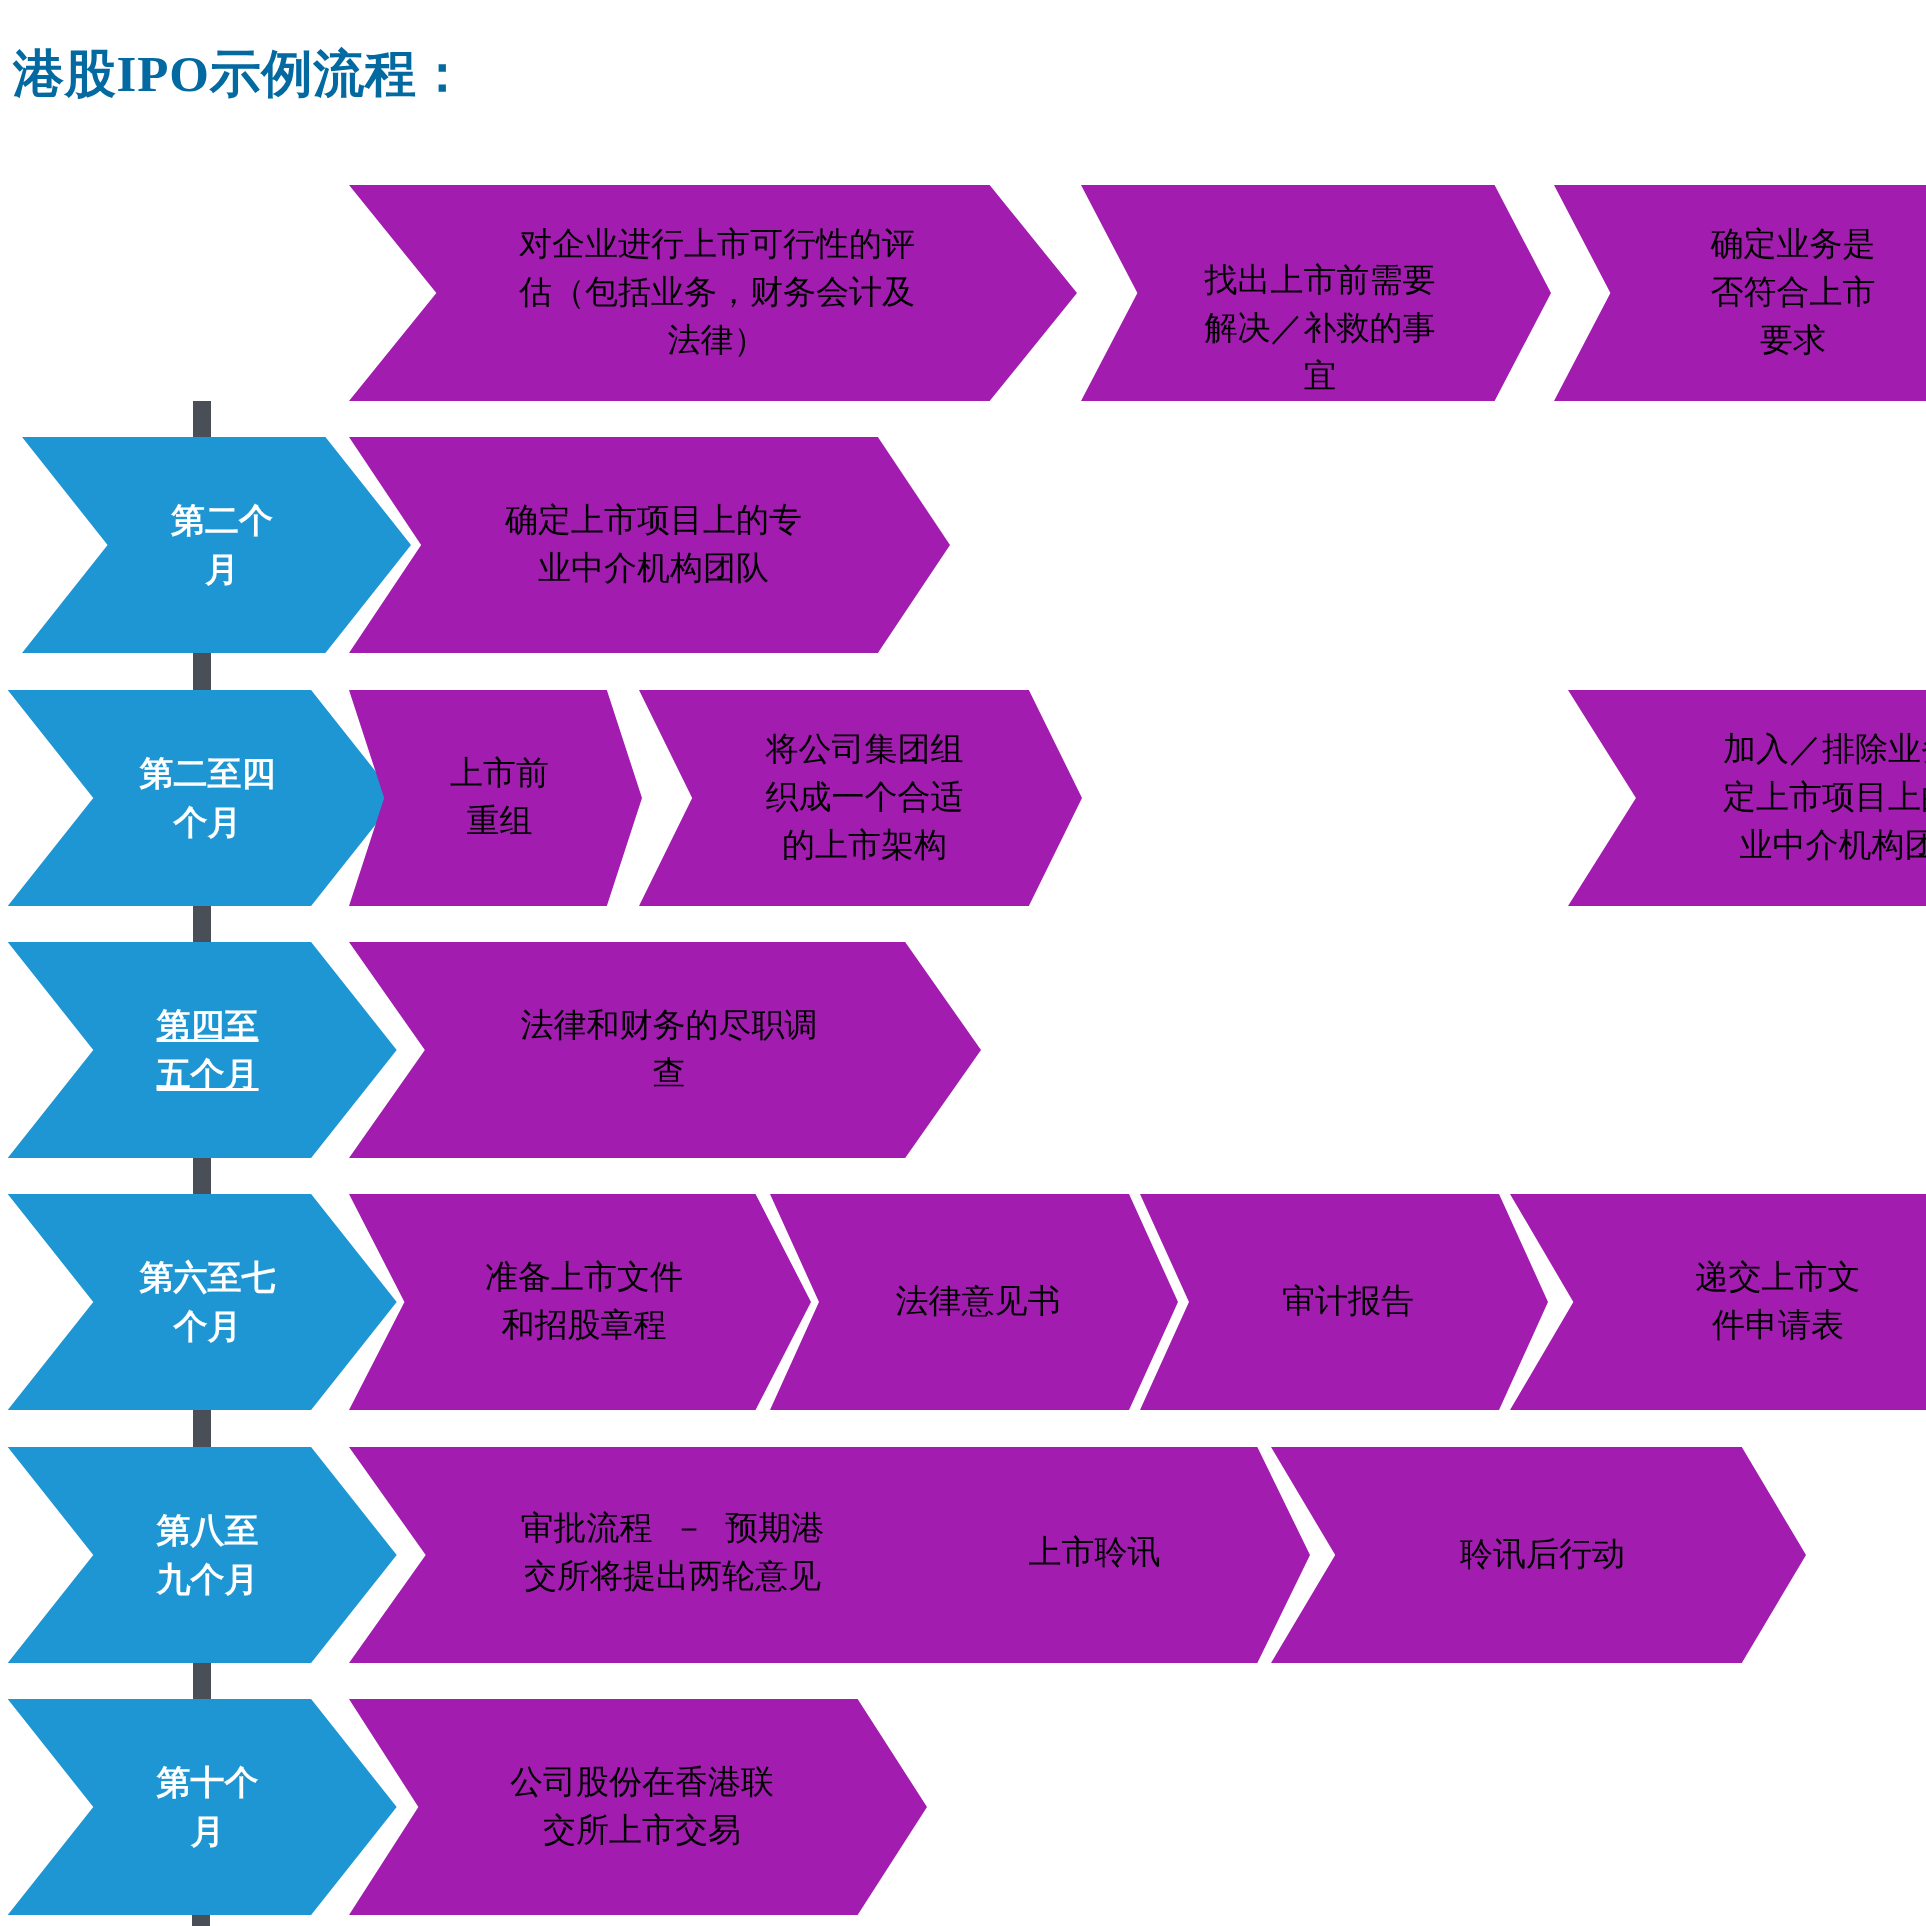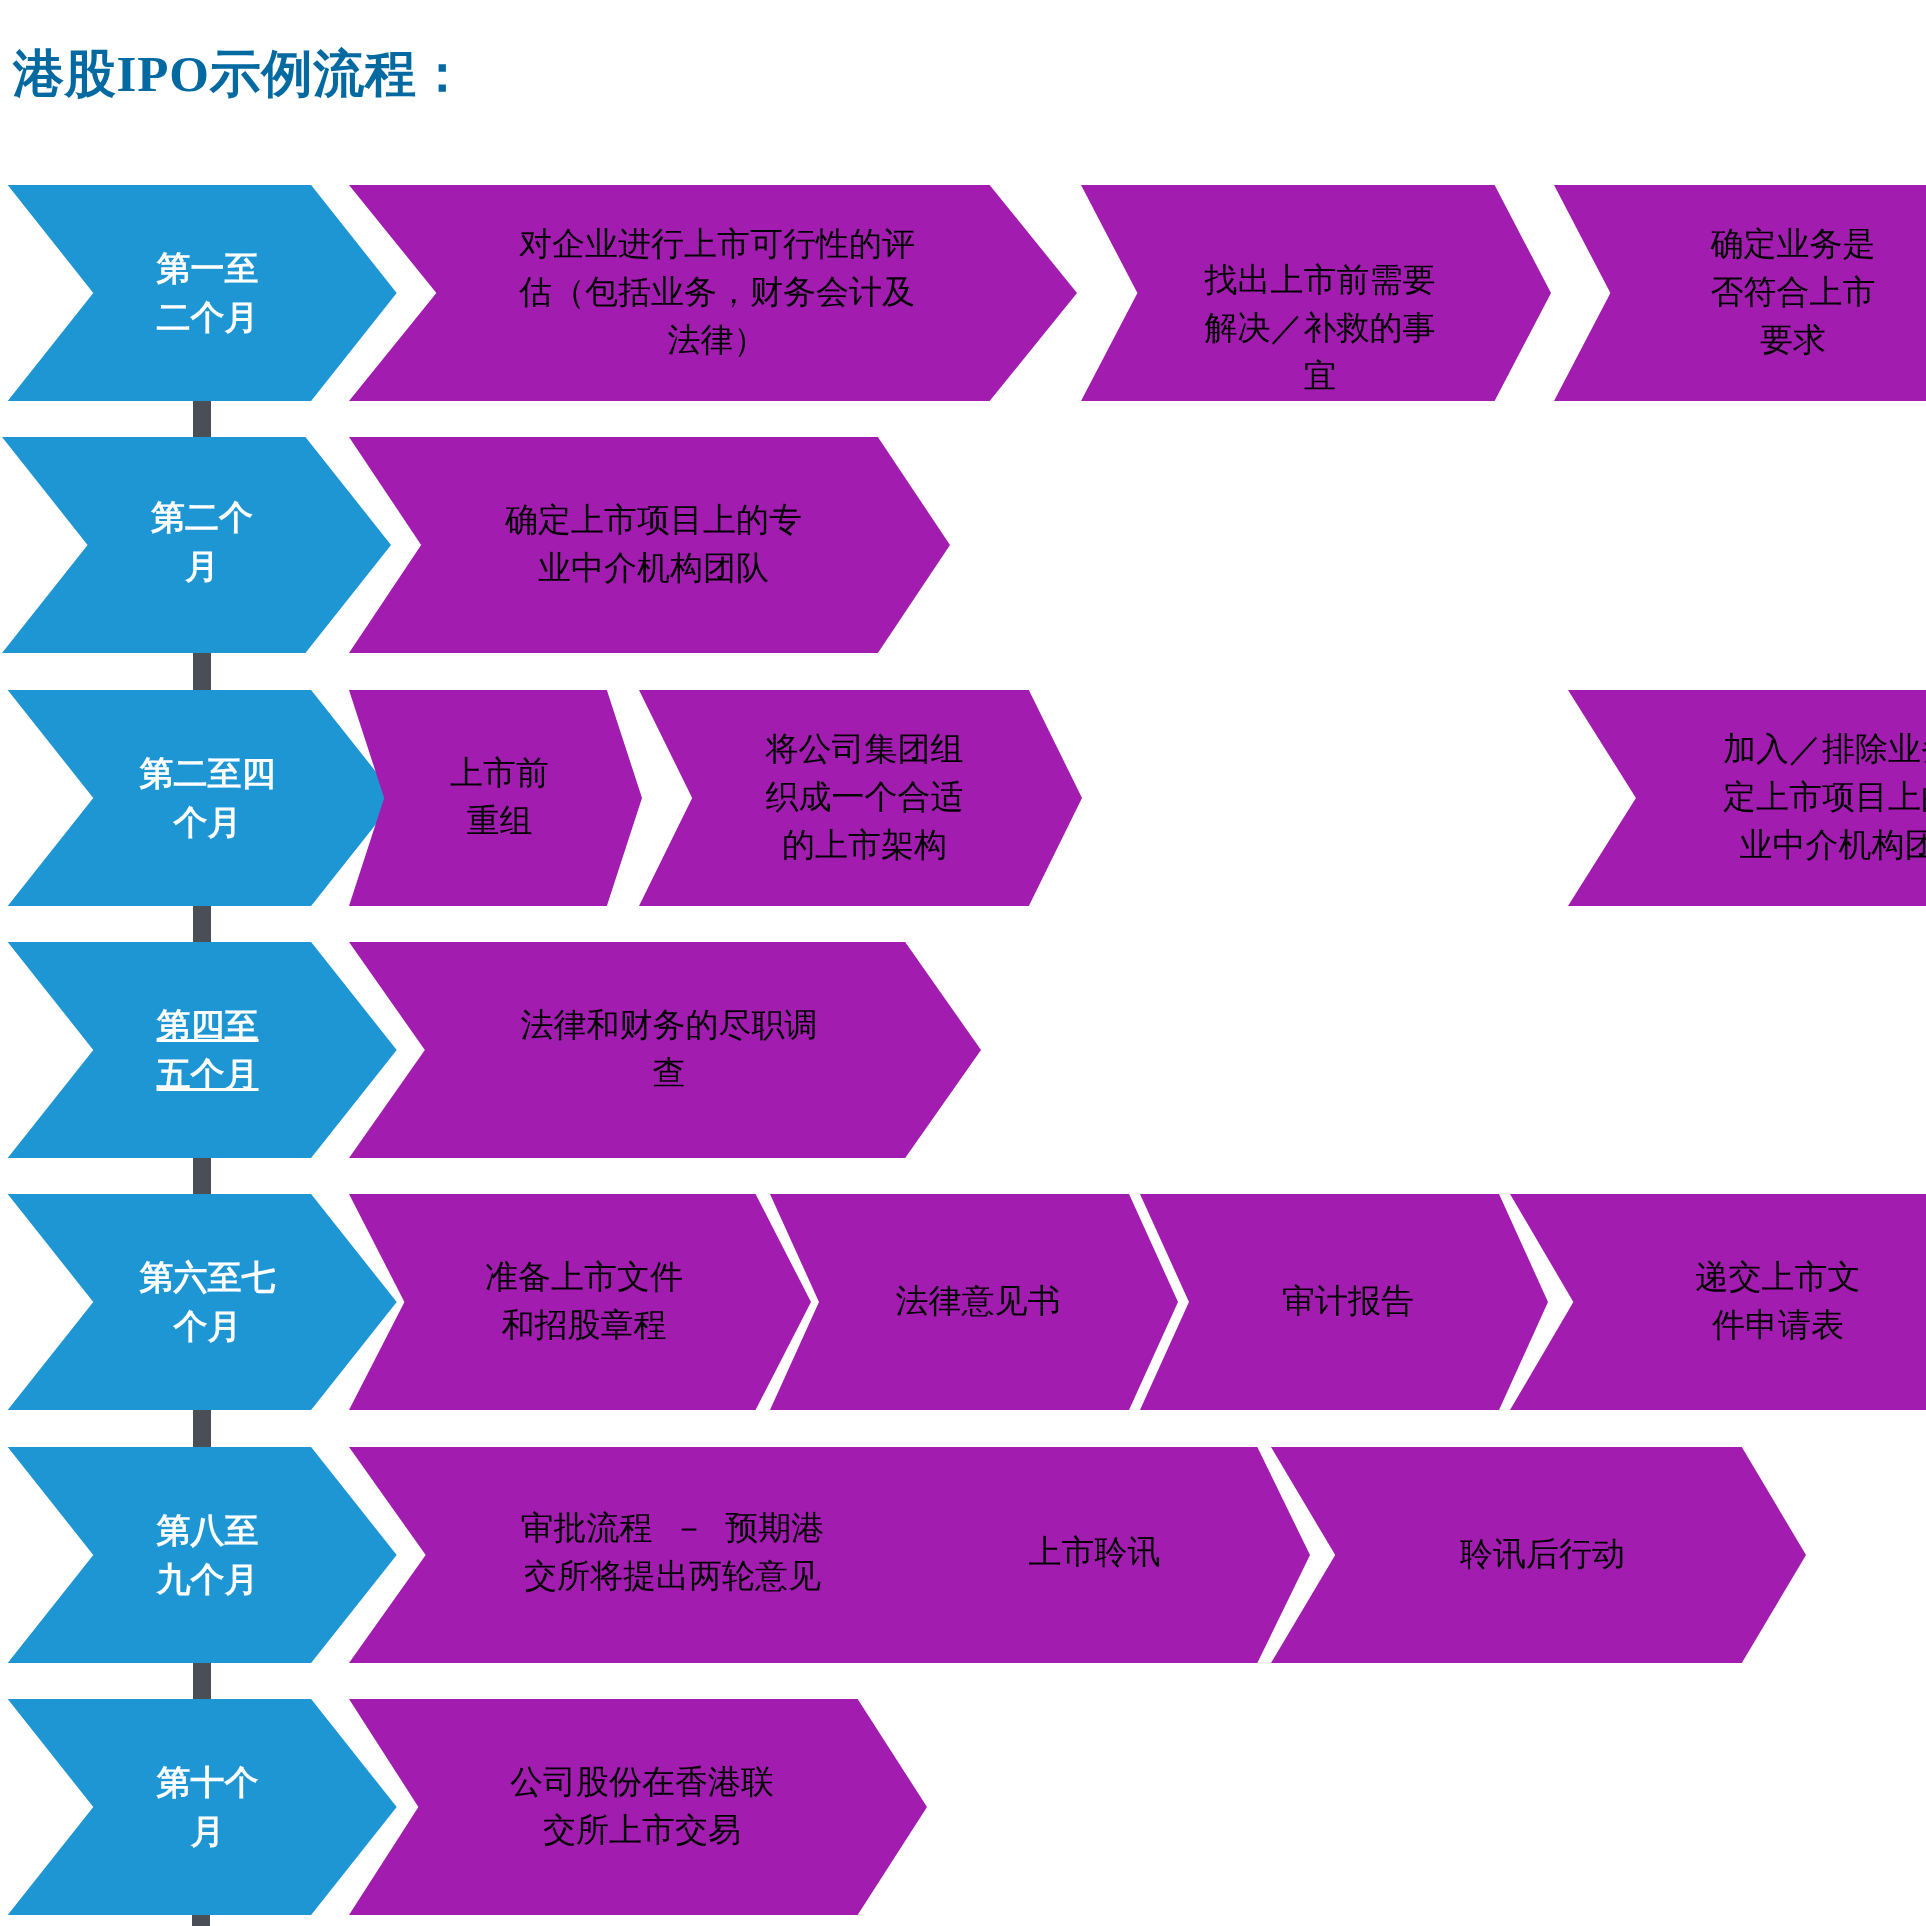--- a/index.html
+++ b/index.html
@@ -112,43 +112,39 @@
   }
 </style>
 </head>
 <body>
 
 <div id="page-title">港股IPO示例流程：</div>
 
 <div id="flow">
     <div class="connector" style="top: 401px; height: 37px;"></div>
     <div class="row" style="top: 185px;">
-      <div class="chev chev-stage" style="left: 7.7px; width: 389px;">
-        <div class="chev-label">第一至
-二个月</div>
-      </div>
       <div class="chev chev-step" style="left: 349px; width: 728px; z-index: 3;">
         <div class="chev-label">对企业进行上市可行性的评
 估（包括业务，财务会计及
 法律）</div>
       </div>
       <div class="chev chev-step" style="left: 1081px; width: 470px; z-index: 2; align-items: flex-end;">
         <div class="chev-label">找出上市前需要
 解决／补救的事
 宜</div>
       </div>
       <div class="chev chev-step" style="left: 1554px; width: 470px; z-index: 1;">
         <div class="chev-label">确定业务是
 否符合上市
 要求</div>
       </div>
     </div>
     <div class="connector" style="top: 653px; height: 37px;"></div>
     <div class="row" style="top: 437px;">
-      <div class="chev chev-stage" style="left: 2px; width: 389px; font-family: Liberation Mono, monospace;">
+      <div class="chev chev-stage" style="left: 22px; width: 389px;">
         <div class="chev-label">第二个
 月</div>
       </div>
       <div class="chev chev-step" style="left: 349px; width: 601px; z-index: 3; align-items: center;">
         <div class="chev-label">确定上市项目上的专
 业中介机构团队</div>
       </div>
     </div>
     <div class="connector" style="top: 905px; height: 37px;"></div>
     <div class="row" style="top: 690px;">

